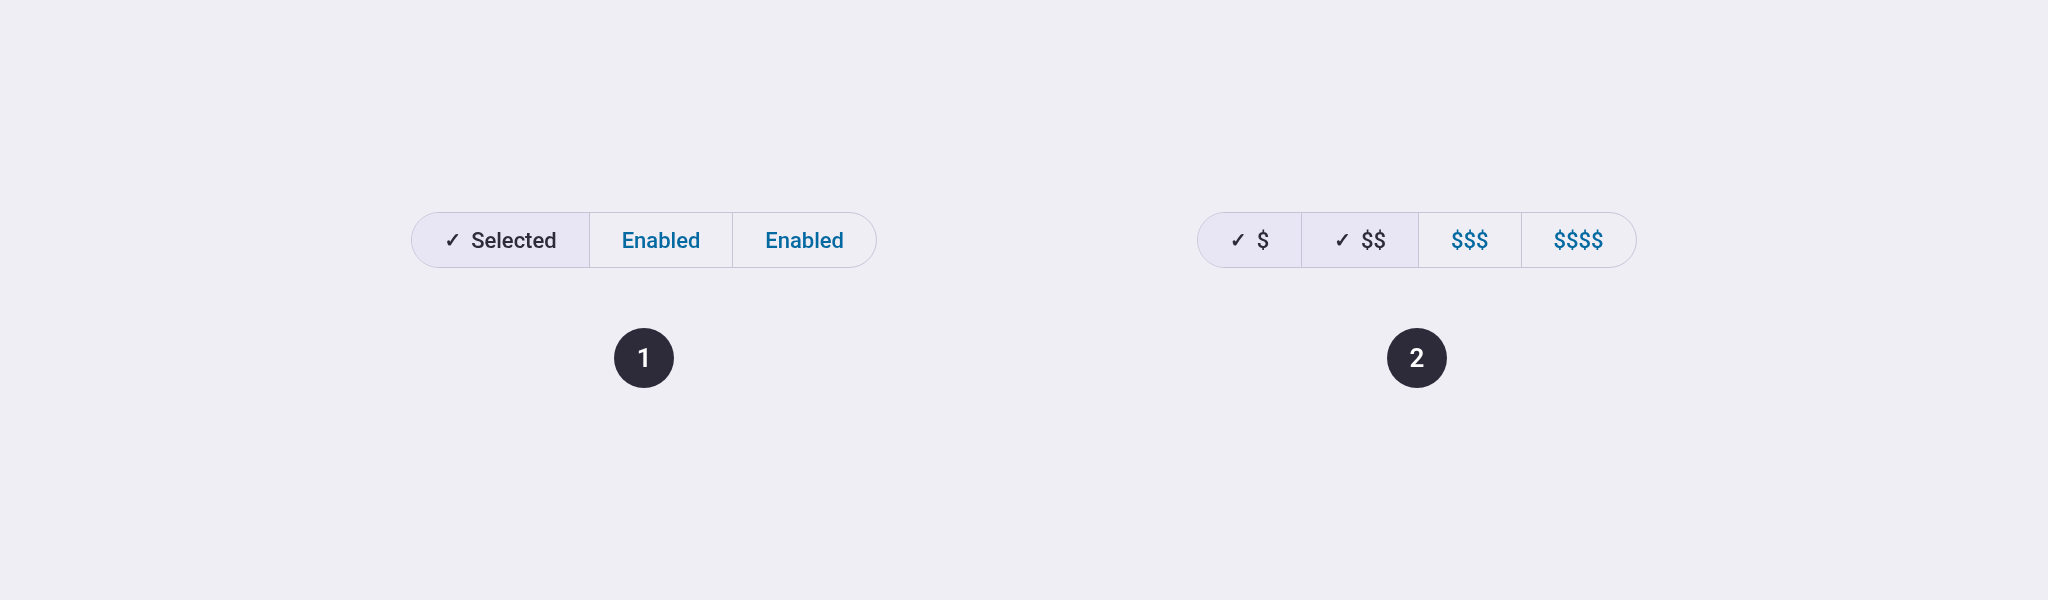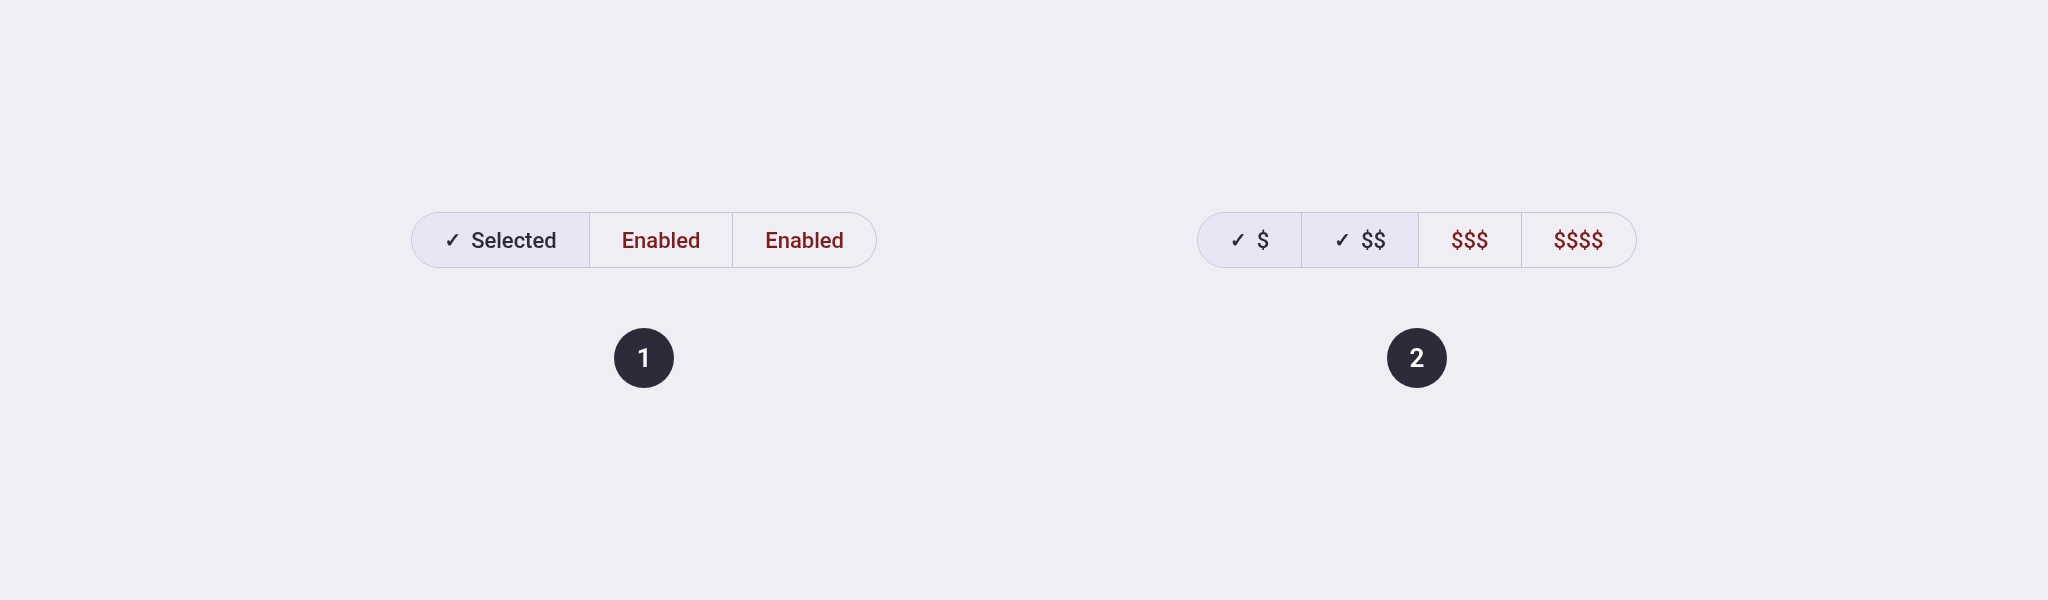--- a/index.html
+++ b/index.html
@@ -47,21 +47,21 @@
       height: 56px;
     }
 
     .segment {
       display: flex;
       align-items: center;
       justify-content: center;
       padding: 0 32px;
       font-size: 22px;
       font-weight: 500;
-      color: #7f1d1d;
+      color: #0369a1;
       cursor: pointer;
       white-space: nowrap;
       gap: 10px;
       border-right: 1.5px solid #c8c4d8;
       background: transparent;
       transition: background 0.15s;
     }
 
     .segment:last-child {
       border-right: none;

